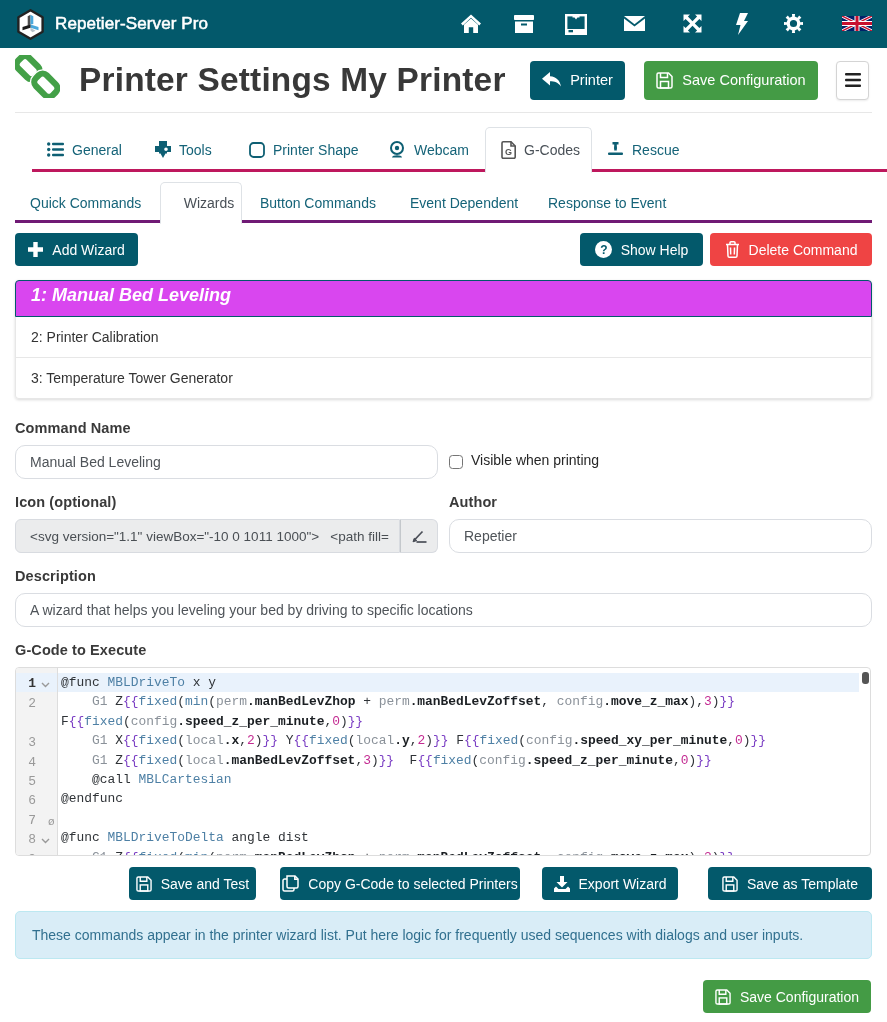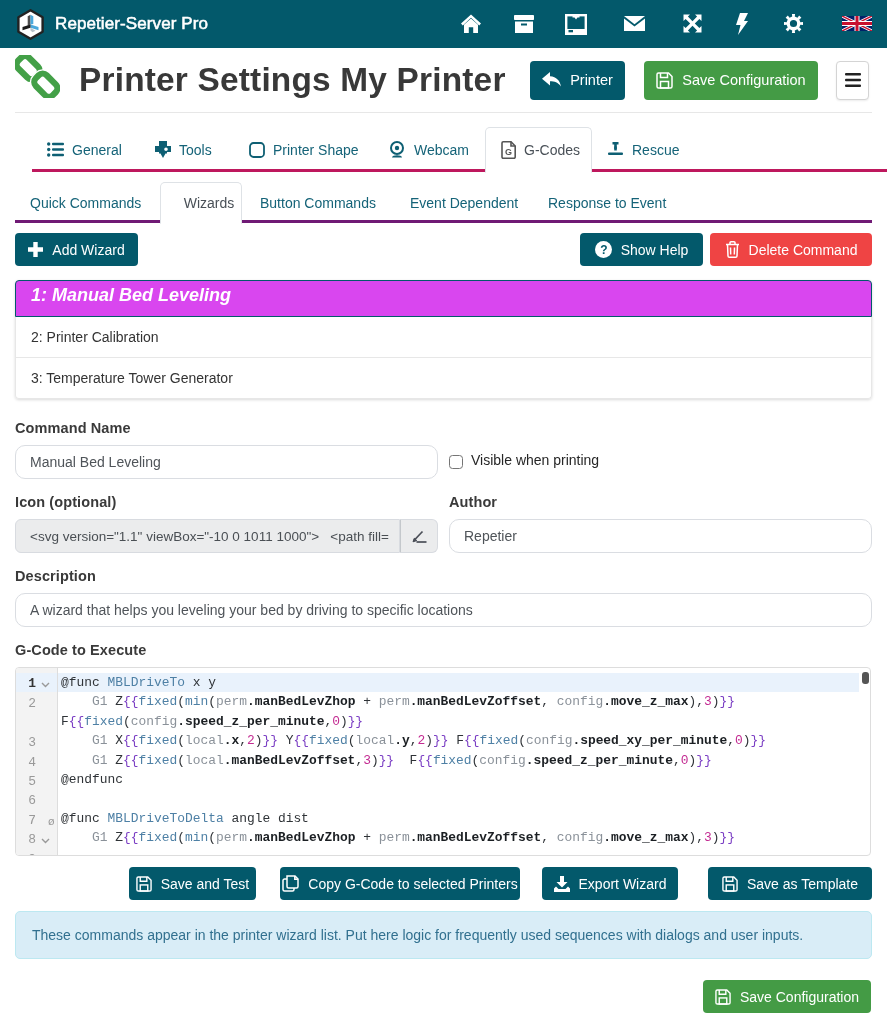--- a/index.html
+++ b/index.html
@@ -250,20 +250,21 @@
     <svg class="fold" style="top:170px;" width="9" height="6" viewBox="0 0 9 6">
         <path d="M1 1 L4.5 4.5 L8 1" stroke="#999" stroke-width="1.4" fill="none"></path>
       </svg>
     <div class="ln" style="top:181.6px;">9</div>
     <div id="code">
       <div class="cl">@func <span class="fn">MBLDriveTo</span> x y</div>
       <div class="cl">    <span class="id">G1</span> Z<span class="br">{{</span><span class="fn">fixed</span>(<span class="fn">min</span>(<span class="id">perm</span><b class="pr">.manBedLevZhop</b> + <span class="id">perm</span><b class="pr">.manBedLevZoffset</b>, <span class="id">config</span><b class="pr">.move_z_max</b>),<span class="num">3</span>)<span class="br">}}</span></div>
       <div class="cl">F<span class="br">{{</span><span class="fn">fixed</span>(<span class="id">config</span><b class="pr">.speed_z_per_minute</b>,<span class="num">0</span>)<span class="br">}}</span></div>
       <div class="cl">    <span class="id">G1</span> X<span class="br">{{</span><span class="fn">fixed</span>(<span class="id">local</span><b class="pr">.x</b>,<span class="num">2</span>)<span class="br">}}</span> Y<span class="br">{{</span><span class="fn">fixed</span>(<span class="id">local</span><b class="pr">.y</b>,<span class="num">2</span>)<span class="br">}}</span> F<span class="br">{{</span><span class="fn">fixed</span>(<span class="id">config</span><b class="pr">.speed_xy_per_minute</b>,<span class="num">0</span>)<span class="br">}}</span></div>
       <div class="cl">    <span class="id">G1</span> Z<span class="br">{{</span><span class="fn">fixed</span>(<span class="id">local</span><b class="pr">.manBedLevZoffset</b>,<span class="num">3</span>)<span class="br">}}</span>  F<span class="br">{{</span><span class="fn">fixed</span>(<span class="id">config</span><b class="pr">.speed_z_per_minute</b>,<span class="num">0</span>)<span class="br">}}</span></div>
+      <div class="cl">    @call <span class="fn">MBLCartesian</span></div>
       <div class="cl">@endfunc</div>
       <div class="cl"> </div>
       <div class="cl">@func <span class="fn">MBLDriveToDelta</span> angle dist</div>
       <div class="cl">    <span class="id">G1</span> Z<span class="br">{{</span><span class="fn">fixed</span>(<span class="fn">min</span>(<span class="id">perm</span><b class="pr">.manBedLevZhop</b> + <span class="id">perm</span><b class="pr">.manBedLevZoffset</b>, <span class="id">config</span><b class="pr">.move_z_max</b>),<span class="num">3</span>)<span class="br">}}</span></div>
     </div>
     <div id="thumb"></div>
   </div>
 
   <div class="btn teal abs" style="left:129px; top:867px; width:127px; height:33px;">
     <svg width="16" height="16" viewBox="0 0 17 17" fill="none" stroke="#fff" stroke-width="1.5">

